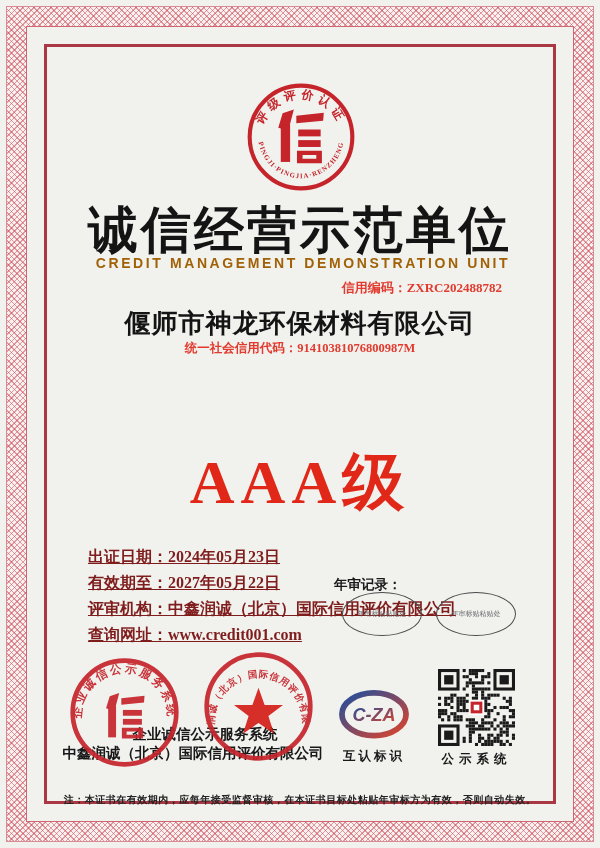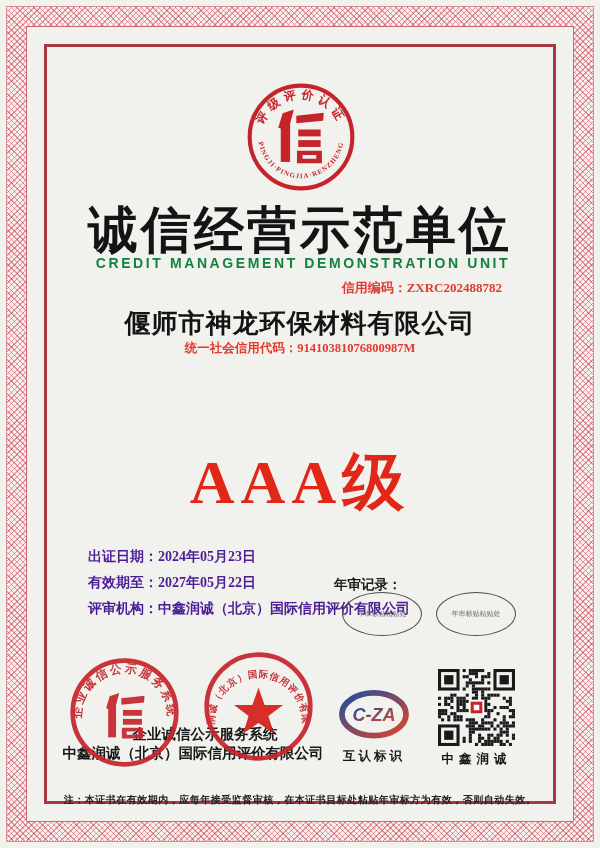--- a/index.html
+++ b/index.html
@@ -10,32 +10,32 @@
     background-image:
       repeating-linear-gradient(45deg, rgba(198,62,76,.50) 0 1px, transparent 1px 4px),
       repeating-linear-gradient(-45deg, rgba(198,62,76,.50) 0 1px, transparent 1px 4px);}
   .band-hole{position:absolute;inset:26px;background:#f1f2ee;border:1px solid #cf6671;}
   .frame{position:absolute;inset:44px;border:3px solid #a93842;}
 
   .seal-top{position:absolute;left:246px;top:82px;width:110px;height:110px;}
   .title{position:absolute;left:0;right:0;top:197px;text-align:center;font-size:50px;
          font-weight:bold;color:#141414;letter-spacing:3px;white-space:nowrap;}
   .subtitle{position:absolute;left:0;right:0;top:255px;text-align:center;font-size:14px;
-         font-weight:bold;color:#15803d;letter-spacing:2.6px;
+         font-weight:bold;color:#a16207;letter-spacing:2.6px;
          font-family:"Liberation Sans","DejaVu Sans",sans-serif;white-space:nowrap;margin-left:6px;}
   .credit-code{position:absolute;right:98px;top:279px;font-size:13px;font-weight:bold;color:#e23a2e;}
   .company{position:absolute;left:0;right:0;top:306px;text-align:center;font-size:26px;
          font-weight:bold;color:#141414;letter-spacing:1px;}
   .uscc{position:absolute;left:0;right:0;top:340px;text-align:center;font-size:12.5px;
          font-weight:bold;color:#e23a2e;}
   .paragraph{position:absolute;left:64px;right:60px;top:371px;font-size:16px;line-height:22px;
          font-weight:bold;color:#1a1a1a;text-align:justify;text-indent:2em;}
   .grade{position:absolute;left:0;right:0;top:440px;text-align:center;font-size:62px;
          font-weight:bold;color:#e02718;letter-spacing:6px;}
-  .details{position:absolute;left:88px;top:548px;font-size:14px;font-weight:bold;color:#4c1d95;}
+  .details{position:absolute;left:88px;top:548px;font-size:16px;font-weight:bold;color:#7f1d1d;text-decoration:underline;}
   .details .row{height:26px;line-height:17px;}
   .annual-label{position:absolute;left:334px;top:565px;font-size:13.5px;font-weight:bold;color:#181818;margin-top:11px;}
   .oval{position:absolute;width:78px;height:42px;border:1.5px solid #4c4c4c;border-radius:50%;
         display:flex;align-items:center;justify-content:center;font-size:7px;color:#6b6b6b;}
   .oval.o1{left:342px;top:592px;}
   .oval.o2{left:436px;top:592px;}
   .org1{position:absolute;left:60px;width:290px;top:725px;text-align:center;font-size:14.5px;
         font-weight:bold;color:#181818;z-index:1;white-space:nowrap;}
   .org2{position:absolute;left:48px;width:290px;top:744px;text-align:center;font-size:14.5px;
         font-weight:bold;color:#181818;z-index:1;white-space:nowrap;}
@@ -87,20 +87,21 @@
 
   <div class="company">偃师市神龙环保材料有限公司</div>
   <div class="uscc">统一社会信用代码：91410381076800987M</div>
 
   <div class="grade">AAA级</div>
 
   <div class="details">
     <div class="row"><span>出证日期：</span><span>2024年05月23日</span></div>
     <div class="row"><span>有效期至：</span><span>2027年05月22日</span></div>
     <div class="row"><span>评审机构：</span><span>中鑫润诚（北京）国际信用评价有限公司</span></div>
+    <div class="row"><span>查询网址：</span><span>www.credit001.com</span></div>
   </div>
 
   <div class="annual-label">年审记录：</div>
   <div class="oval o1">年审标贴粘贴处</div>
   <div class="oval o2">年审标贴粘贴处</div>
 
   <div class="org1">企业诚信公示服务系统</div>
   <div class="org2">中鑫润诚（北京）国际信用评价有限公司</div>
 
   <svg class="seal-bl" viewBox="0 0 120 120">
@@ -343,16 +344,16 @@
       <rect x="18" y="0" width="7" height="7" fill="#1a1a1a"></rect>
       <rect x="19" y="1" width="5" height="5" fill="#f1f2ee"></rect>
       <rect x="20" y="2" width="3" height="3" fill="#1a1a1a"></rect>
       <rect x="0" y="18" width="7" height="7" fill="#1a1a1a"></rect>
       <rect x="1" y="19" width="5" height="5" fill="#f1f2ee"></rect>
       <rect x="2" y="20" width="3" height="3" fill="#1a1a1a"></rect>
       <rect x="10" y="10" width="5" height="5" fill="#fff"></rect>
       <rect x="10.6" y="10.6" width="3.8" height="3.8" fill="#c5242b"></rect>
       <rect x="11.6" y="11.6" width="1.8" height="1.8" fill="#fff"></rect>
     </svg>
-  <div class="qr-label">中鑫润诚</div>
+  <div class="qr-label">公示系统</div>
 
   <div class="note">注：本证书在有效期内，应每年接受监督审核，在本证书目标处粘贴年审标方为有效，否则自动失效。</div>
 </div>
 
 </body></html>

